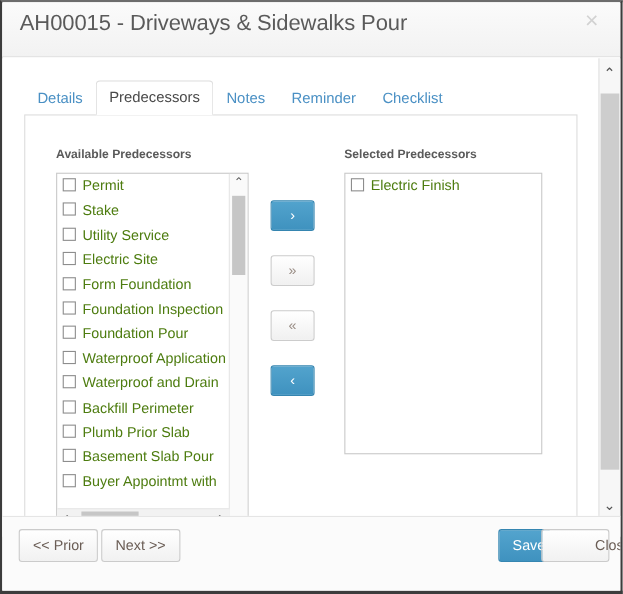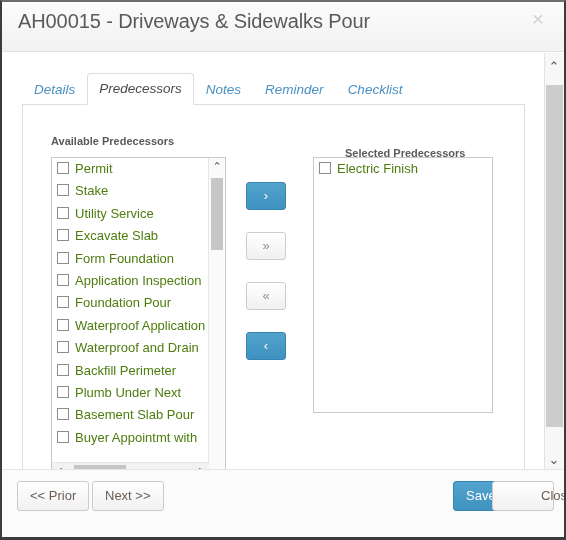--- a/index.html
+++ b/index.html
@@ -78,21 +78,20 @@
     padding: 0 11px;
     font-size: 13.5px;
     color: #4a90c4;
     background: transparent;
     border: 1px solid transparent;
     border-radius: 4px 4px 0 0;
     cursor: pointer;
     position: relative;
     top: 0px;
     vertical-align: bottom;
-    font-style: italic;
   }
   .tab.active {
     color: #4a4a4a;
     background: #ffffff;
     border: 1px solid #dddddd;
     border-bottom-color: #ffffff;
     z-index: 3;
     height: 32px;
   }
 
@@ -107,21 +106,21 @@
   }
 
   .col-heading {
     position: absolute;
     font-size: 11px;
     font-weight: bold;
     color: #5a5a5a;
     white-space: nowrap;
   }
   #heading-available { left: 28px; top: 30px; }
-  #heading-selected  { left: 290px; top: 42px; margin-left: 32px; }
+  #heading-selected  { left: 290px; top: 30px; }
 
   
   .listbox {
     position: absolute;
     box-sizing: border-box;
     border: 1px solid #c9c9c9;
     background: #ffffff;
     overflow: hidden;
   }
   #available-listbox {
@@ -319,28 +318,28 @@
 
       <div class="col-heading" id="heading-available">Available Predecessors</div>
 
       <div class="col-heading" id="heading-selected">Selected Predecessors</div>
 
       <div class="listbox" id="available-listbox">
         <div class="list-inner" id="available-list-inner">
             <div class="list-item"><span class="cb"></span><span>Permit</span></div>
             <div class="list-item"><span class="cb"></span><span>Stake</span></div>
             <div class="list-item"><span class="cb"></span><span>Utility Service</span></div>
-            <div class="list-item"><span class="cb"></span><span>Excavate Slab</span></div>
+            <div class="list-item"><span class="cb"></span><span>Electric Site</span></div>
             <div class="list-item"><span class="cb"></span><span>Form Foundation</span></div>
-            <div class="list-item"><span class="cb"></span><span>Application Inspection</span></div>
+            <div class="list-item"><span class="cb"></span><span>Foundation Inspection</span></div>
             <div class="list-item"><span class="cb"></span><span>Foundation Pour</span></div>
             <div class="list-item"><span class="cb"></span><span>Waterproof Application</span></div>
             <div class="list-item"><span class="cb"></span><span>Waterproof and Drain</span></div>
             <div class="list-item"><span class="cb"></span><span>Backfill Perimeter</span></div>
-            <div class="list-item"><span class="cb"></span><span>Plumb Under Next</span></div>
+            <div class="list-item"><span class="cb"></span><span>Plumb Prior Slab</span></div>
             <div class="list-item"><span class="cb"></span><span>Basement Slab Pour</span></div>
             <div class="list-item"><span class="cb"></span><span>Buyer Appointmt with</span></div>
           </div>
         <div class="v-scroll">
           <div class="arrow up">⌃</div>
           <div class="thumb" style="top:20px;height:72px;"></div>
           <div class="arrow down">⌄</div>
         </div>
         <div class="h-scroll">
           <div class="arrow left">‹</div>

